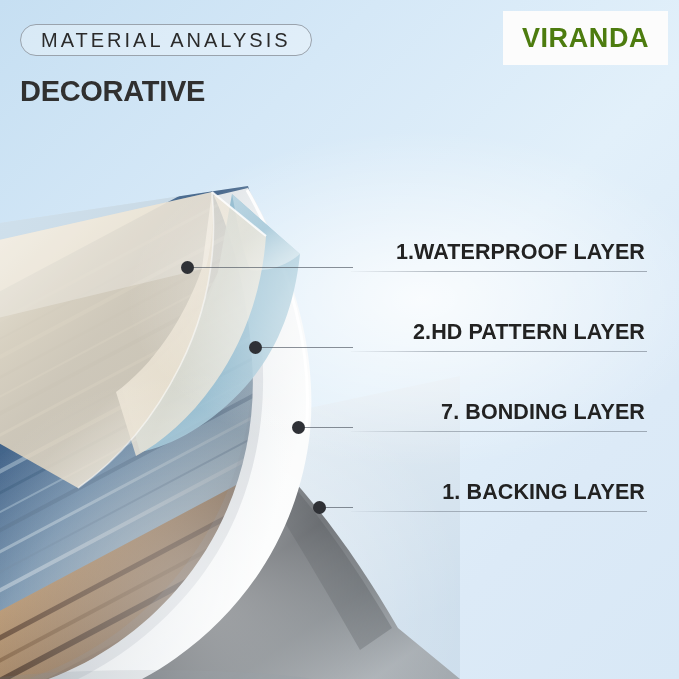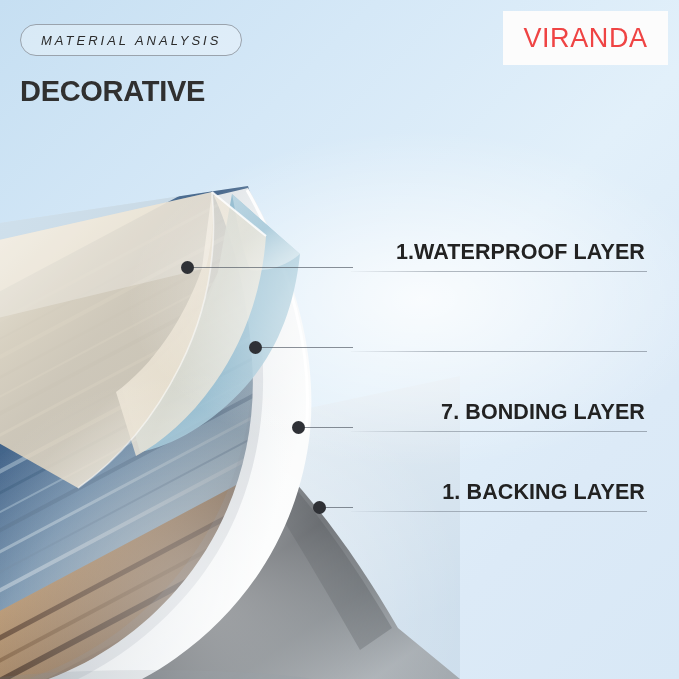--- a/index.html
+++ b/index.html
@@ -34,26 +34,25 @@
     height: 32px;
     padding: 0 20px;
     display: flex;
     align-items: center;
     border: 1.4px solid #9aa3ad;
     border-radius: 18px;
     background: rgba(255,255,255,0.30);
     box-sizing: border-box;
   }
   .badge-text {
-    font-size: 13px;
+    font-size: 20px;
     letter-spacing: 3.0px;
     color: #2b2b2b;
     font-weight: 400;
     white-space: nowrap;
-    font-style: italic;
   }
   .headline {
     position: absolute;
     left: 20px;
     top: 68px;
     color: #303030;
     font-weight: 700;
     font-size: 29px;
     line-height: 47px;
     letter-spacing: -0.3px;
@@ -68,22 +67,22 @@
     top: 11px;
     width: 165px;
     height: 54px;
     background: #fcfcfc;
     display: flex;
     align-items: center;
     justify-content: center;
   }
   .brandbox .brand {
     font-size: 27px;
-    font-weight: 400;
-    color: #ef4444;
+    font-weight: 700;
+    color: #4d7c0f;
     letter-spacing: 0.6px;
   }
 
   
   .art {
     position: absolute;
     left: 0;
     top: 180px;
     width: 460px;
     height: 499px;
@@ -325,20 +324,21 @@
 
   <div class="brandbox">
     <span class="brand">VIRANDA</span>
   </div>
 
   <div class="label" style="top:240px;">1.WATERPROOF LAYER</div>
   <div class="rule" style="left:351px; top:271px; width:296px;"></div>
   <div class="leader" style="left:193px; top:267px; width:160px;"></div>
   <div class="dot" style="left:181px; top:261px;"></div>
 
+  <div class="label" style="top:320px;">2.HD PATTERN LAYER</div>
   <div class="rule" style="left:351px; top:351px; width:296px;"></div>
   <div class="leader" style="left:261px; top:347px; width:92px;"></div>
   <div class="dot" style="left:249px; top:341px;"></div>
 
   <div class="label" style="top:400px;">7. BONDING LAYER</div>
   <div class="rule" style="left:351px; top:431px; width:296px;"></div>
   <div class="leader" style="left:304px; top:427px; width:49px;"></div>
   <div class="dot" style="left:292px; top:421px;"></div>
 
   <div class="label" style="top:480px;">1. BACKING LAYER</div>

